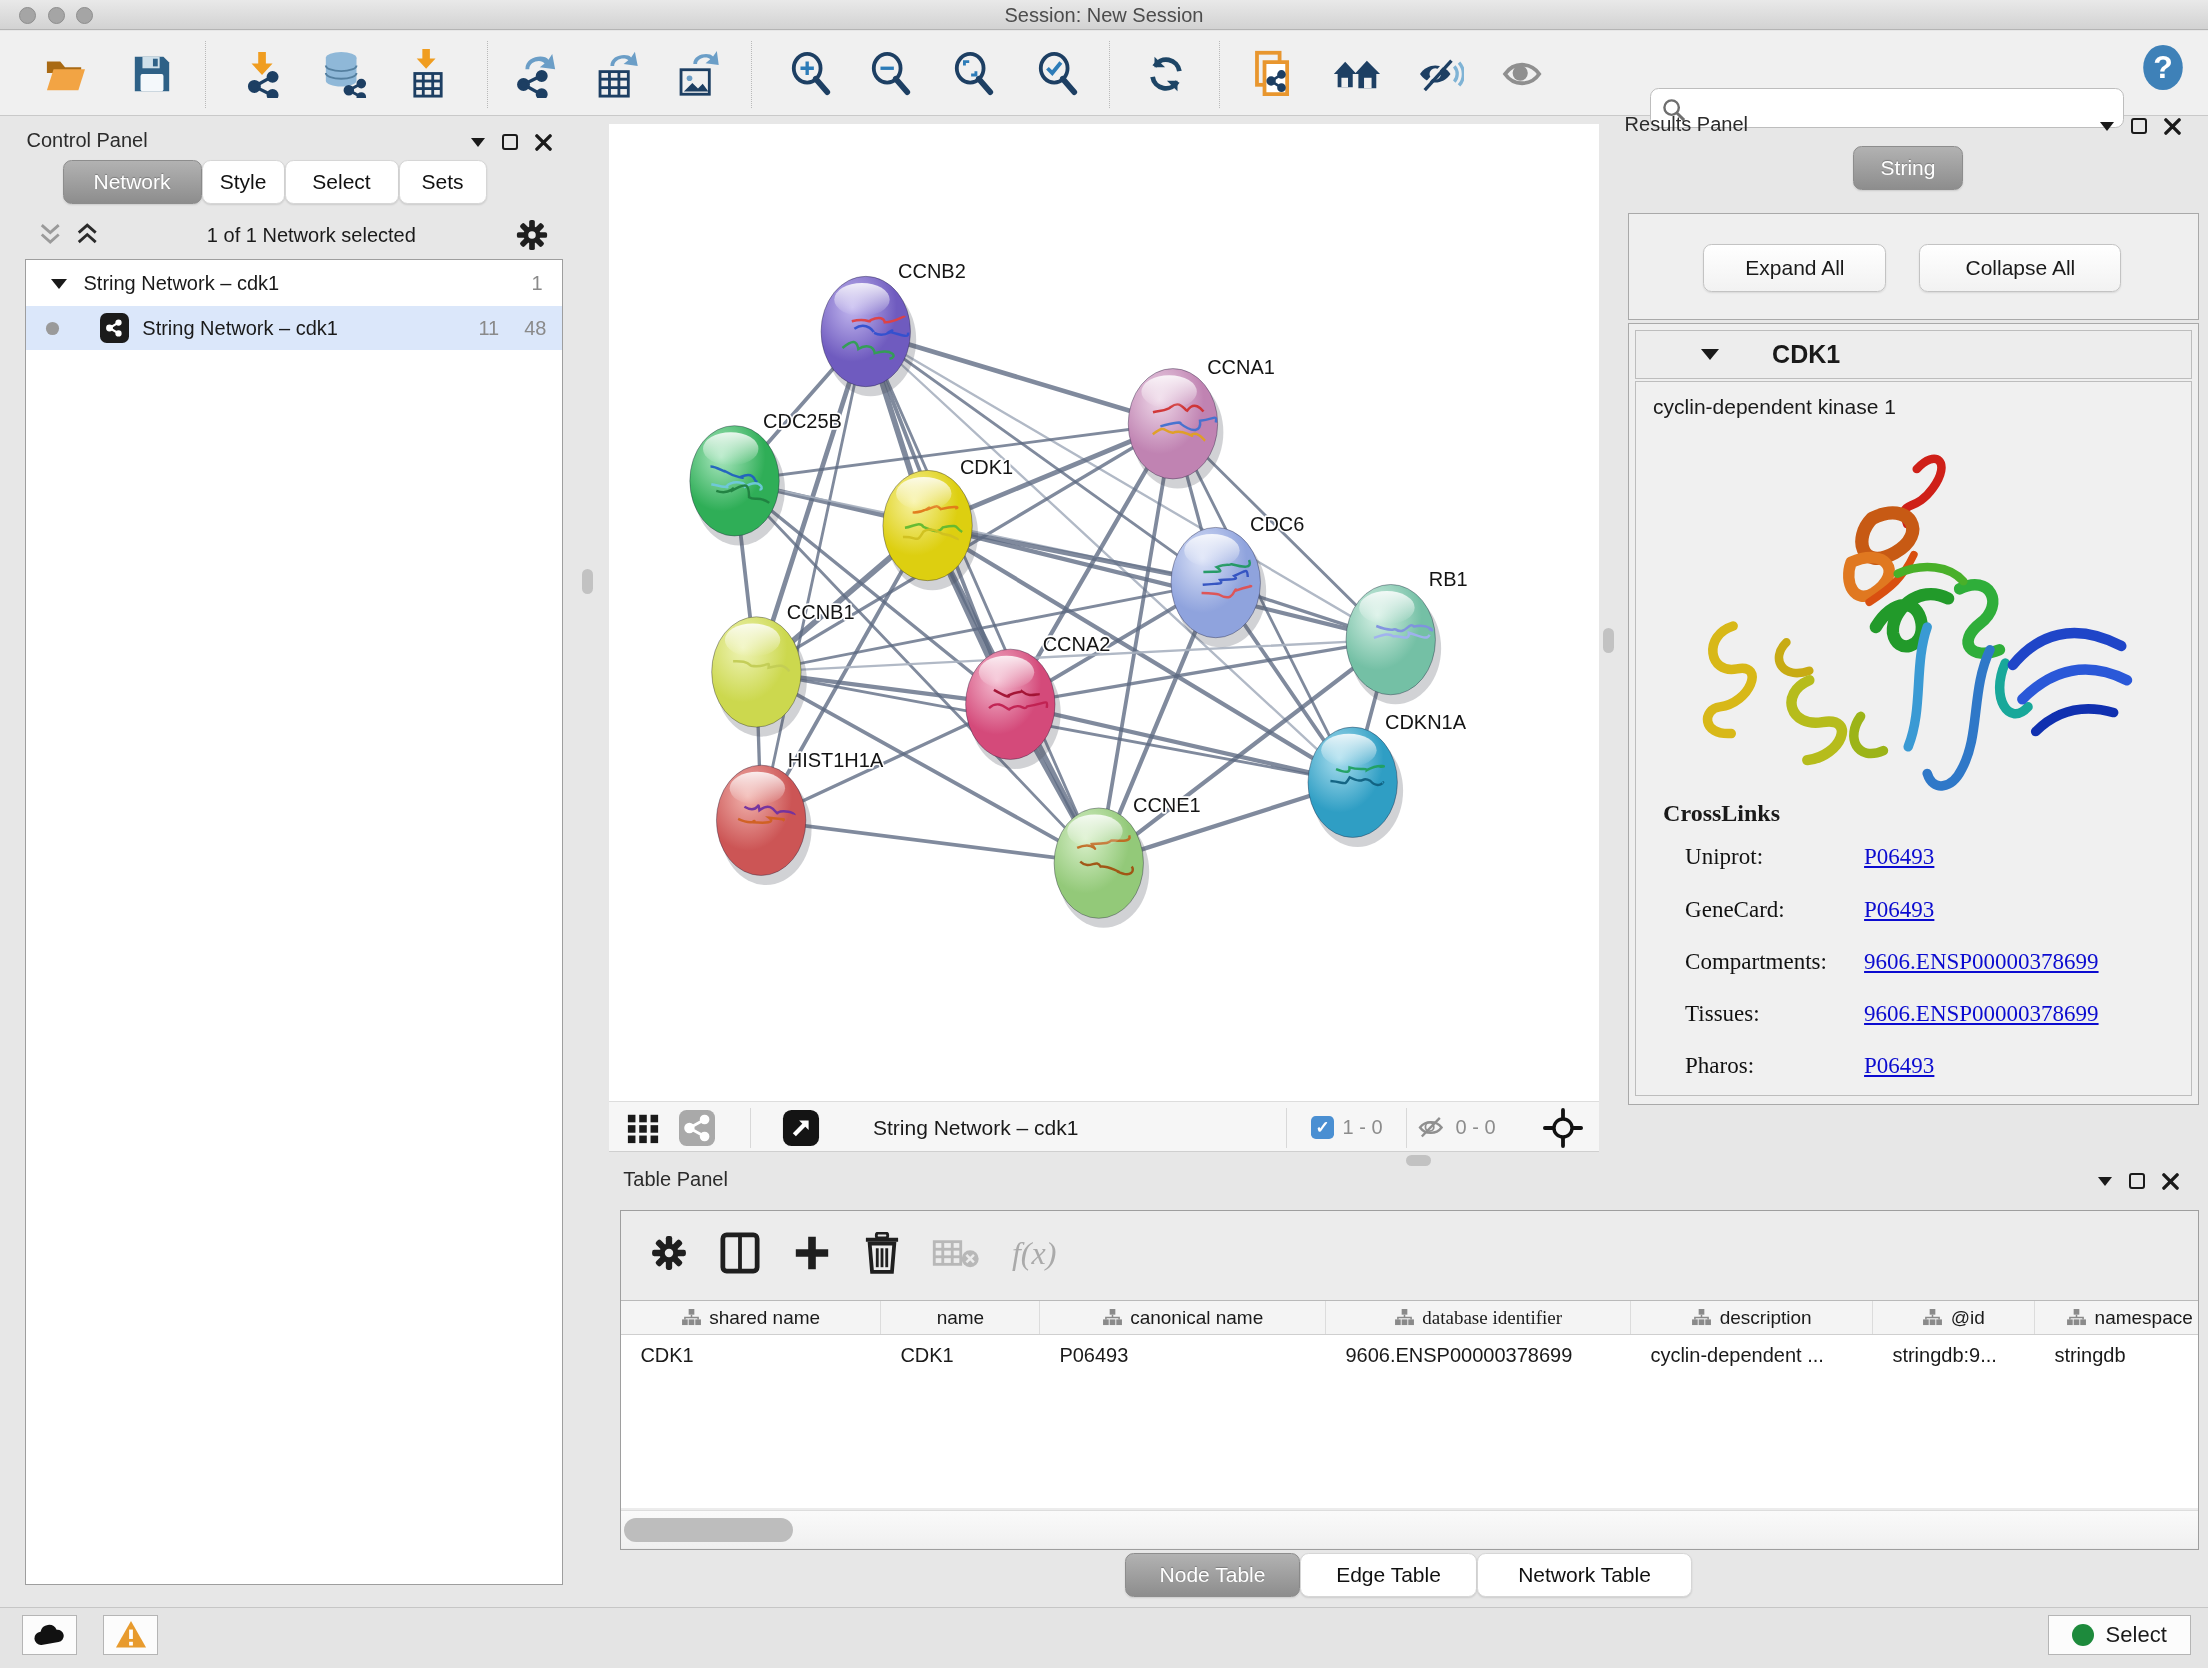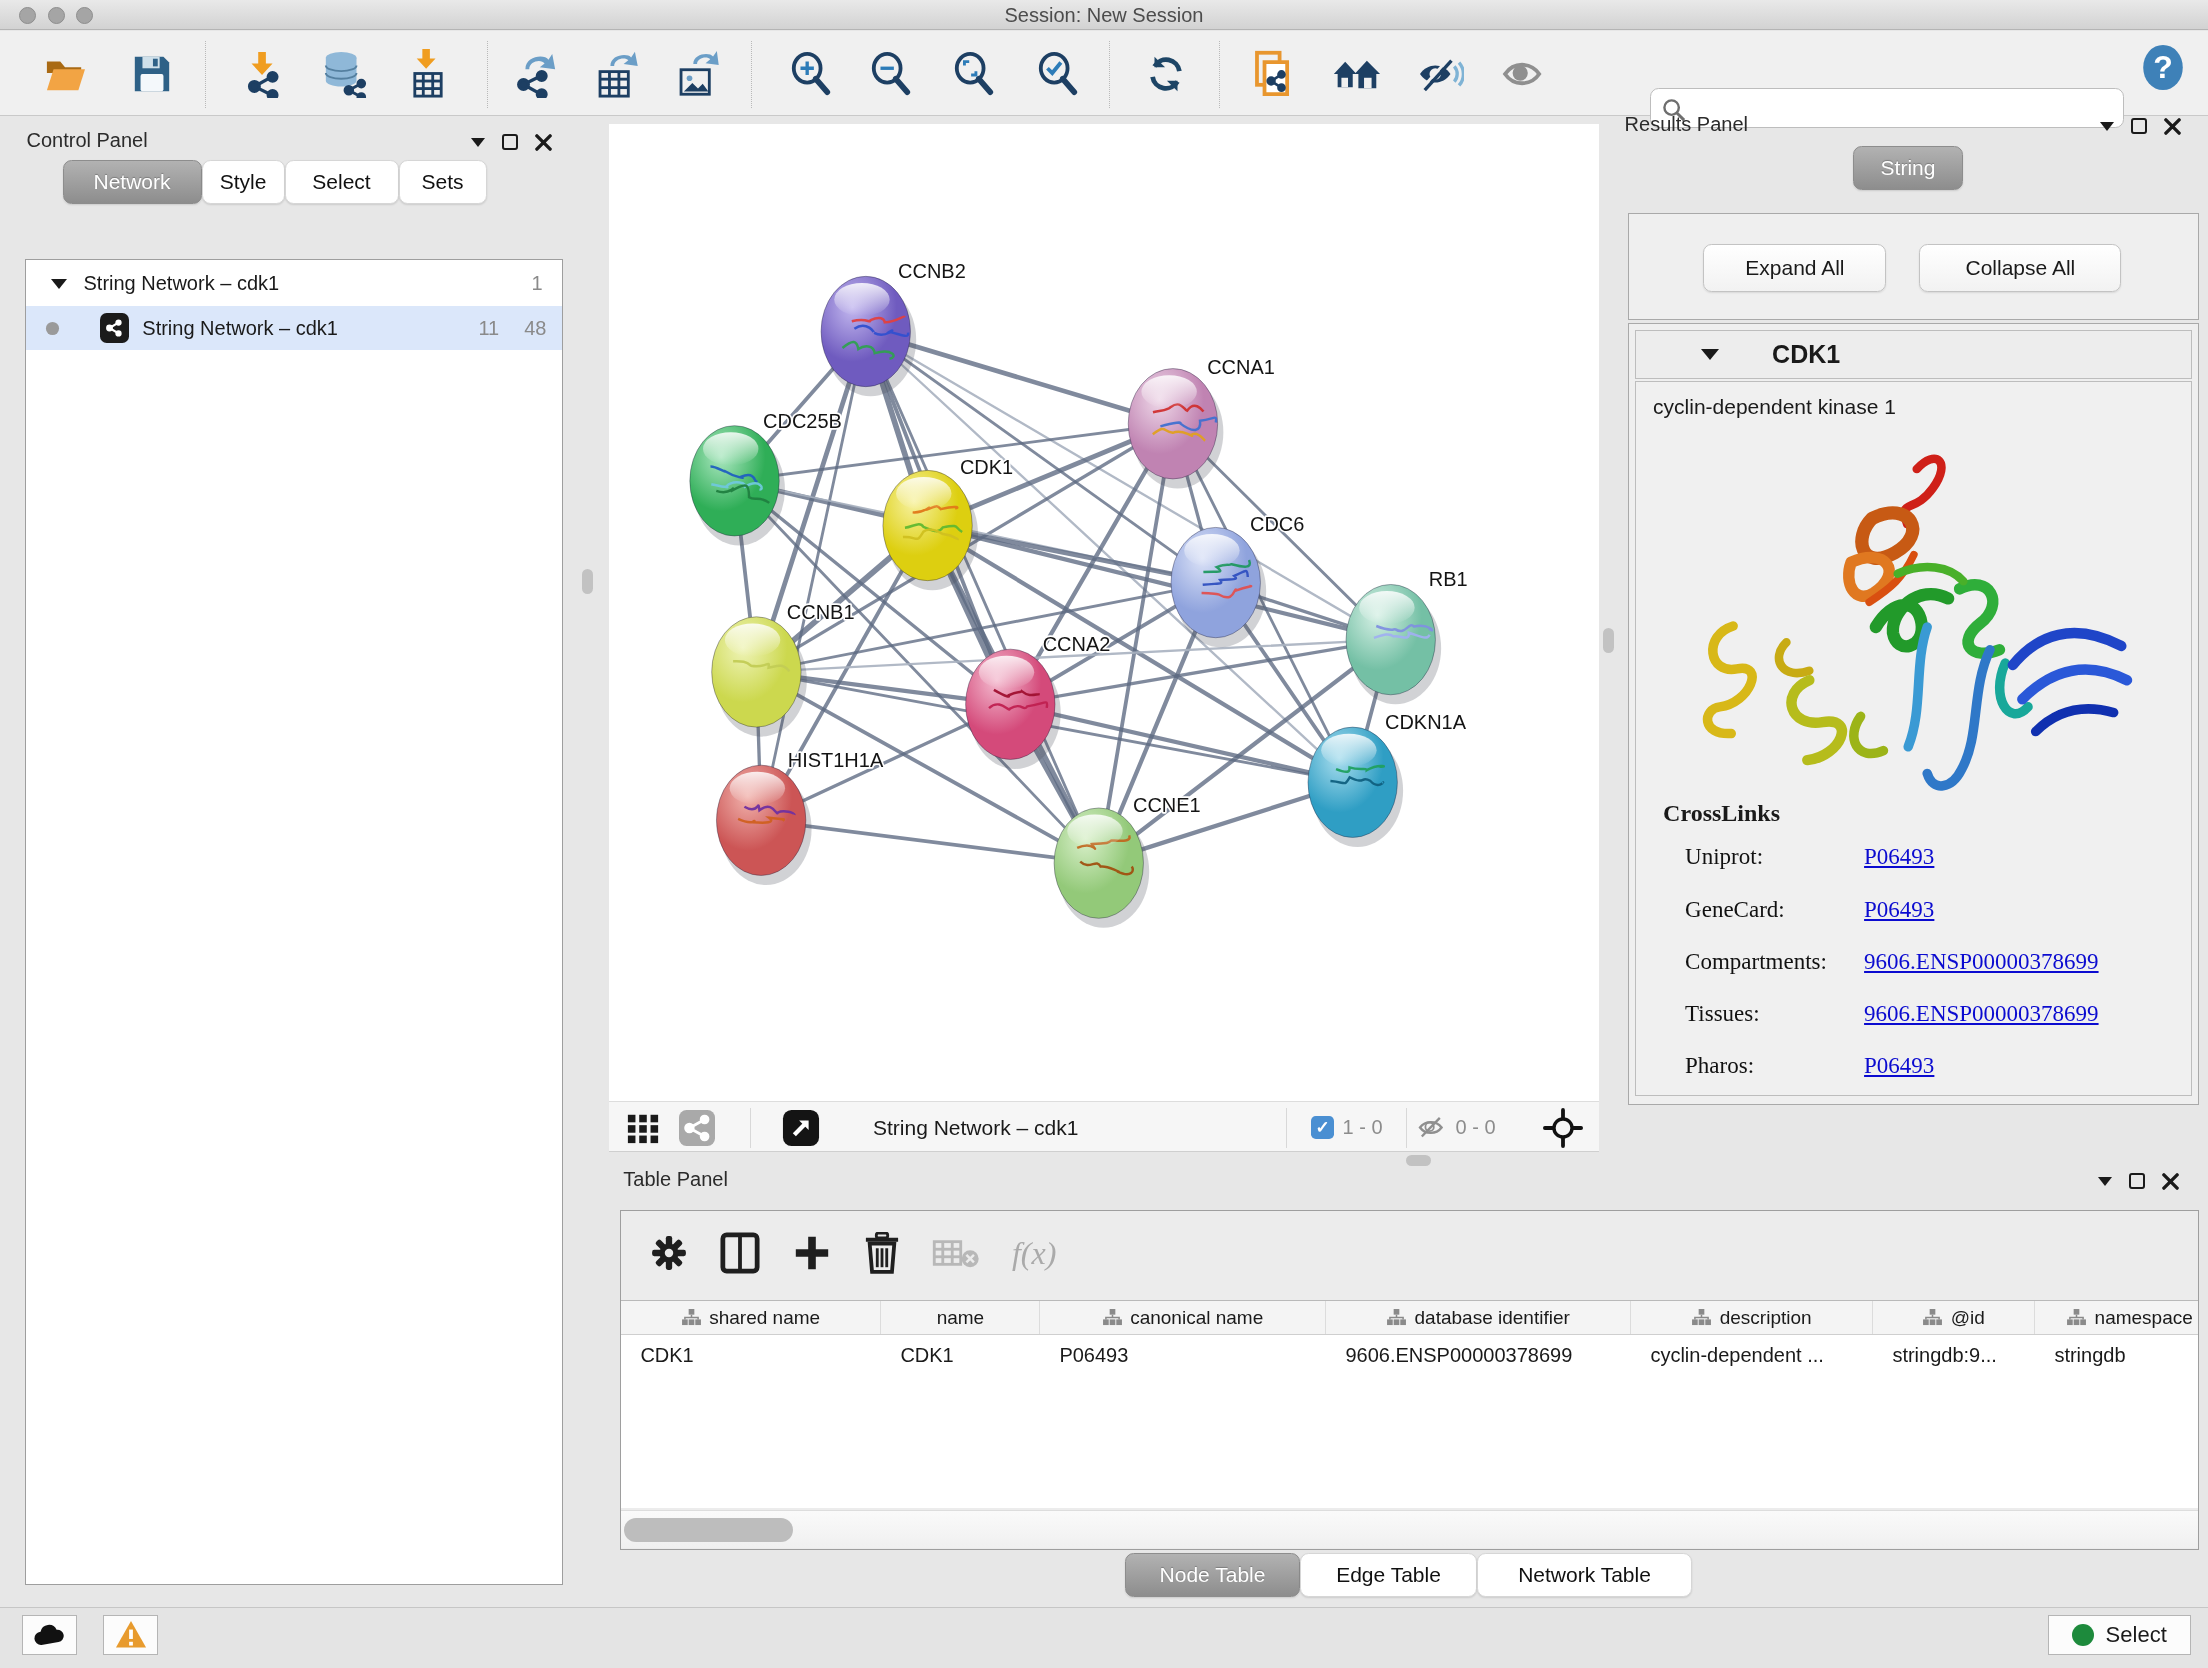--- a/index.html
+++ b/index.html
@@ -318,20 +318,39 @@
       <path d="M2 2 L16 16 M16 2 L2 16" stroke="#1a1a1a" stroke-width="3.6" stroke-linecap="round"></path>
     </svg>
   </div>
   <div class="cp-tabs" id="cp-tabs">
       <div class="tab sel" style="width: 139px;">Network</div>
       <div class="tab" style="width: 83px;">Style</div>
       <div class="tab" style="width: 114px;">Select</div>
       <div class="tab" style="width: 88px;">Sets</div>
     </div>
 
+  <div class="cp-status">
+    <svg width="32" height="27" viewBox="0 0 34 28" style="margin-left:13.3px">
+      <path d="M4 3 l9 8 9 -8 M4 13 l9 8 9 -8" stroke="#9a9a9a" stroke-width="3" fill="none"></path>
+    </svg>
+    <svg width="32" height="27" viewBox="0 0 34 28" style="margin-left:5.7px">
+      <path d="M4 11 l9 -8 9 8 M4 21 l9 -8 9 8" stroke="#2a2a2a" stroke-width="3" fill="none"></path>
+    </svg>
+    <div class="txt">1 of 1 Network selected</div>
+    <svg width="34" height="34" viewBox="0 0 36 36" style="margin-right:13.3px">
+      <g fill="#1f1f1f">
+        <rect x="15" y="2" width="6" height="32" rx="2"></rect>
+        <rect x="15" y="2" width="6" height="32" rx="2" transform="rotate(45 18 18)"></rect>
+        <rect x="15" y="2" width="6" height="32" rx="2" transform="rotate(90 18 18)"></rect>
+        <rect x="15" y="2" width="6" height="32" rx="2" transform="rotate(135 18 18)"></rect>
+        <circle cx="18" cy="18" r="9"></circle>
+      </g>
+      <circle cx="18" cy="18" r="4" fill="#ececec"></circle>
+    </svg>
+  </div>
 
   <div class="tree-box">
     <div class="tree-row" style="top:1.9px">
       <div class="tri-down" style="margin-left:25px; border-left-width:8.6px; border-right-width:8.6px; border-top-width:10.5px"></div>
       <span style="margin-left:17px">String Network – cdk1</span>
       <span class="tree-count" style="margin-left:auto; margin-right:19px">1</span>
     </div>
     <div class="tree-row sel" style="top:46px">
       <svg width="15" height="15" viewBox="0 0 16 16" style="margin-left:19px">
         <circle cx="8" cy="8" r="7" fill="#9a9a9a"></circle>
@@ -773,21 +792,21 @@
               <g fill="#8a8a8a">
                 <rect x="7" y="0" width="6" height="6"></rect>
                 <rect x="0" y="11" width="6" height="6"></rect>
                 <rect x="7" y="11" width="6" height="6"></rect>
                 <rect x="14" y="11" width="6" height="6"></rect>
               </g>
               <path d="M10 6 v3 M3 11 v-2 h14 v2" stroke="#8a8a8a" stroke-width="1.6" fill="none"></path>
             </svg>
             <span>canonical name</span>
           </div>
-          <div class="th" style="width: 305px;">
+          <div class="th" style="width: 305px; font-family: Liberation Serif, serif;">
             <svg width="19" height="17" viewBox="0 0 20 18">
               <g fill="#8a8a8a">
                 <rect x="7" y="0" width="6" height="6"></rect>
                 <rect x="0" y="11" width="6" height="6"></rect>
                 <rect x="7" y="11" width="6" height="6"></rect>
                 <rect x="14" y="11" width="6" height="6"></rect>
               </g>
               <path d="M10 6 v3 M3 11 v-2 h14 v2" stroke="#8a8a8a" stroke-width="1.6" fill="none"></path>
             </svg>
             <span>database identifier</span>

